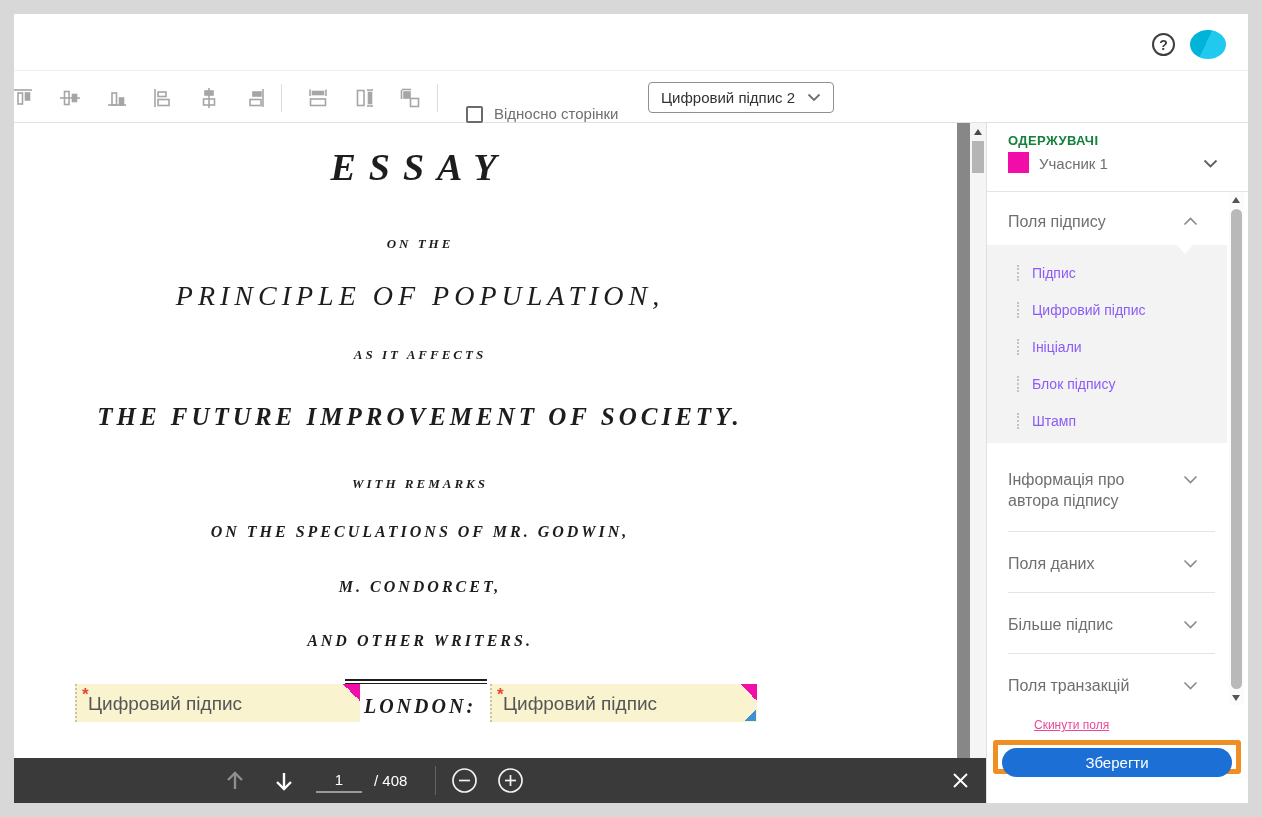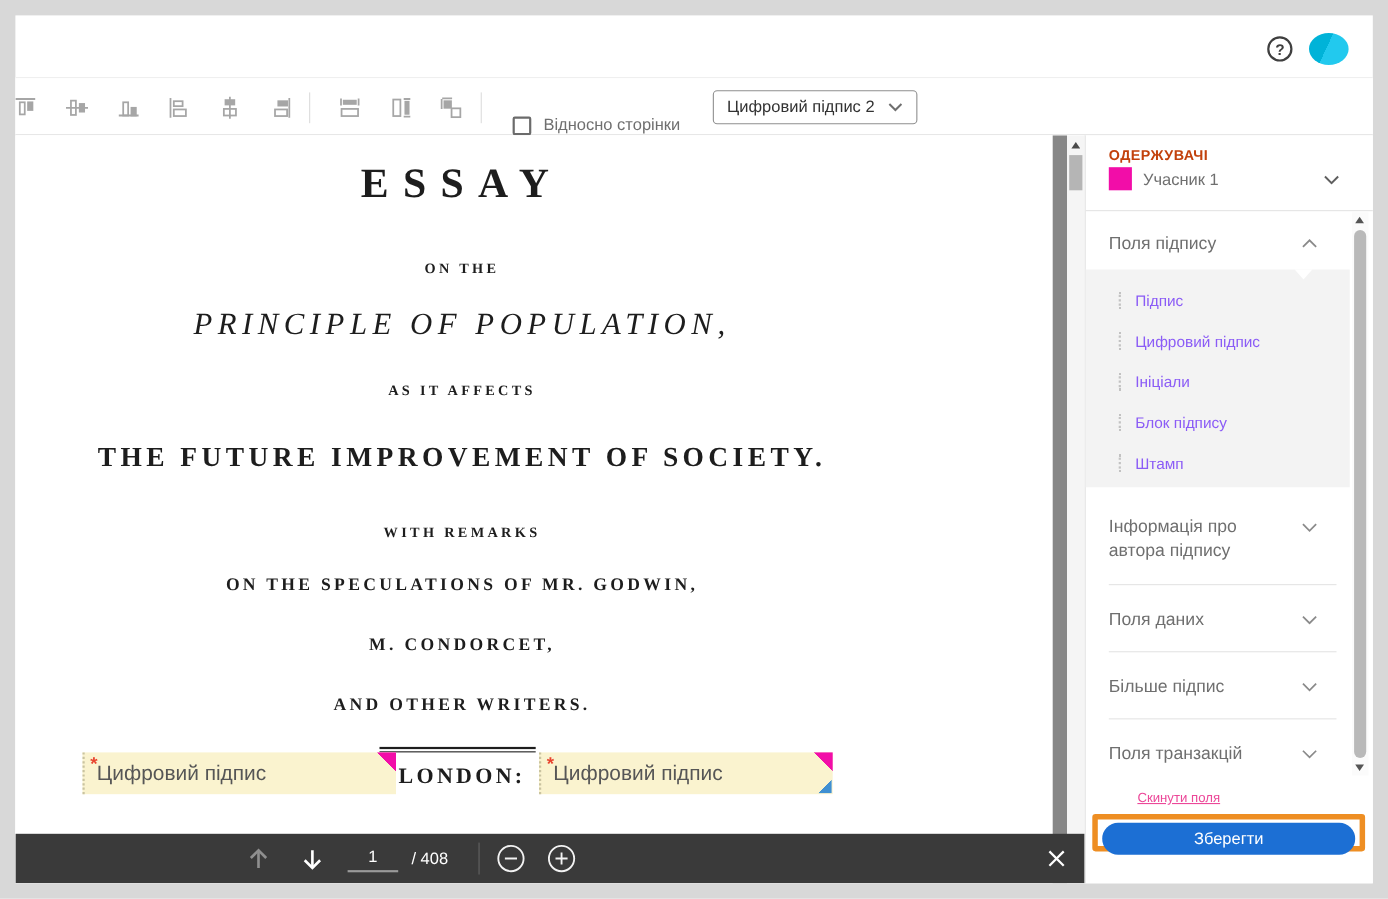--- a/index.html
+++ b/index.html
@@ -40,21 +40,21 @@
   .page { position:absolute; left:0; top:0; width:943px; height:680px; background:#fff; }
   .viewer-gutter { position:absolute; left:943px; top:0; width:13px; height:680px; background:#878787; }
   .doc-scrollbar { position:absolute; left:956px; top:0; width:16px; height:680px; background:#f5f5f5; }
   .doc-scroll-up { position:absolute; left:4px; top:6px; width:0; height:0;
                    border-left:4px solid transparent; border-right:4px solid transparent; border-bottom:6px solid #4a4a4a; }
   .doc-scroll-thumb { position:absolute; left:2px; top:18px; width:12px; height:32px; background:#b5b5b5; }
 
   
   .doc-col { position:absolute; left:0; top:0; width:812px; height:680px;
              font-family:"Liberation Serif", serif; color:#1d1d1d; text-align:center; }
-  .doc-line { position:absolute; width:100%; white-space:nowrap; }
+  .doc-line { position:absolute; width:100%; white-space:nowrap;font-style:italic; }
   .l-essay   { top:22px;  font-size:38px; letter-spacing:13px; font-weight:600; }
   .l-small   { font-size:13px; letter-spacing:3px; font-weight:700; }
   .l-onthe   { top:113px; }
   .l-princ   { top:157px; font-size:28px; font-style:italic; letter-spacing:5px; }
   .l-affects { top:224px; }
   .l-future  { top:280px; font-size:25px; letter-spacing:4px; font-weight:600; }
   .l-remarks { top:353px; }
   .l-mid     { font-size:16px; letter-spacing:3px; font-weight:700; }
   .l-spec    { top:400px; }
   .l-cond    { top:455px; }
@@ -82,21 +82,21 @@
                  border:none; border-bottom:2px solid #9a9a9a; color:#fff; font-size:15px; text-align:center;
                  font-family:"Liberation Sans",sans-serif; }
   .pager-total { position:absolute; left:360px; top:14px; color:#fff; font-size:15px; }
   .bar-sep { position:absolute; left:421px; top:8px; width:1px; height:29px; background:#636363; }
   .bar-btn { position:absolute; top:9px; width:27px; height:27px; }
 
   
   .sidebar { position:absolute; left:972px; top:0; width:262px; height:680px; background:#fff;
              border-left:1px solid #e0e0e0; }
   .recip-title { position:absolute; left:21px; top:10px; font-size:13px; font-weight:600;
-                 letter-spacing:.4px; color:#c2410c; }
+                 letter-spacing:.4px; color:#15803d; }
   .swatch { position:absolute; left:21px; top:29px; width:21px; height:21px; background:#f20da8; }
   .participant { position:absolute; left:52px; top:32px; font-size:15px; color:#6f6f6f; }
   .sb-divider { position:absolute; left:0; width:100%; height:1px; background:#e4e4e4; }
   .sec-title { position:absolute; left:21px; font-size:16px; color:#6f6f6f; line-height:21px; }
   .chev { position:absolute; width:15px; height:9px; }
   .panel { position:absolute; left:0; top:122px; width:240px; height:198px; background:#f3f3f3; }
   .panel-notch { position:absolute; left:190px; top:122px; width:0; height:0; z-index:2;
                  border-left:8px solid transparent; border-right:8px solid transparent; border-top:9px solid #fff; }
   .fld-item { position:absolute; left:0; width:100%; height:26px; cursor:grab; }
   .fld-handle { position:absolute; left:30px; top:2px; height:16px; width:2px; border-left:2px dotted #c2c2c2; }

